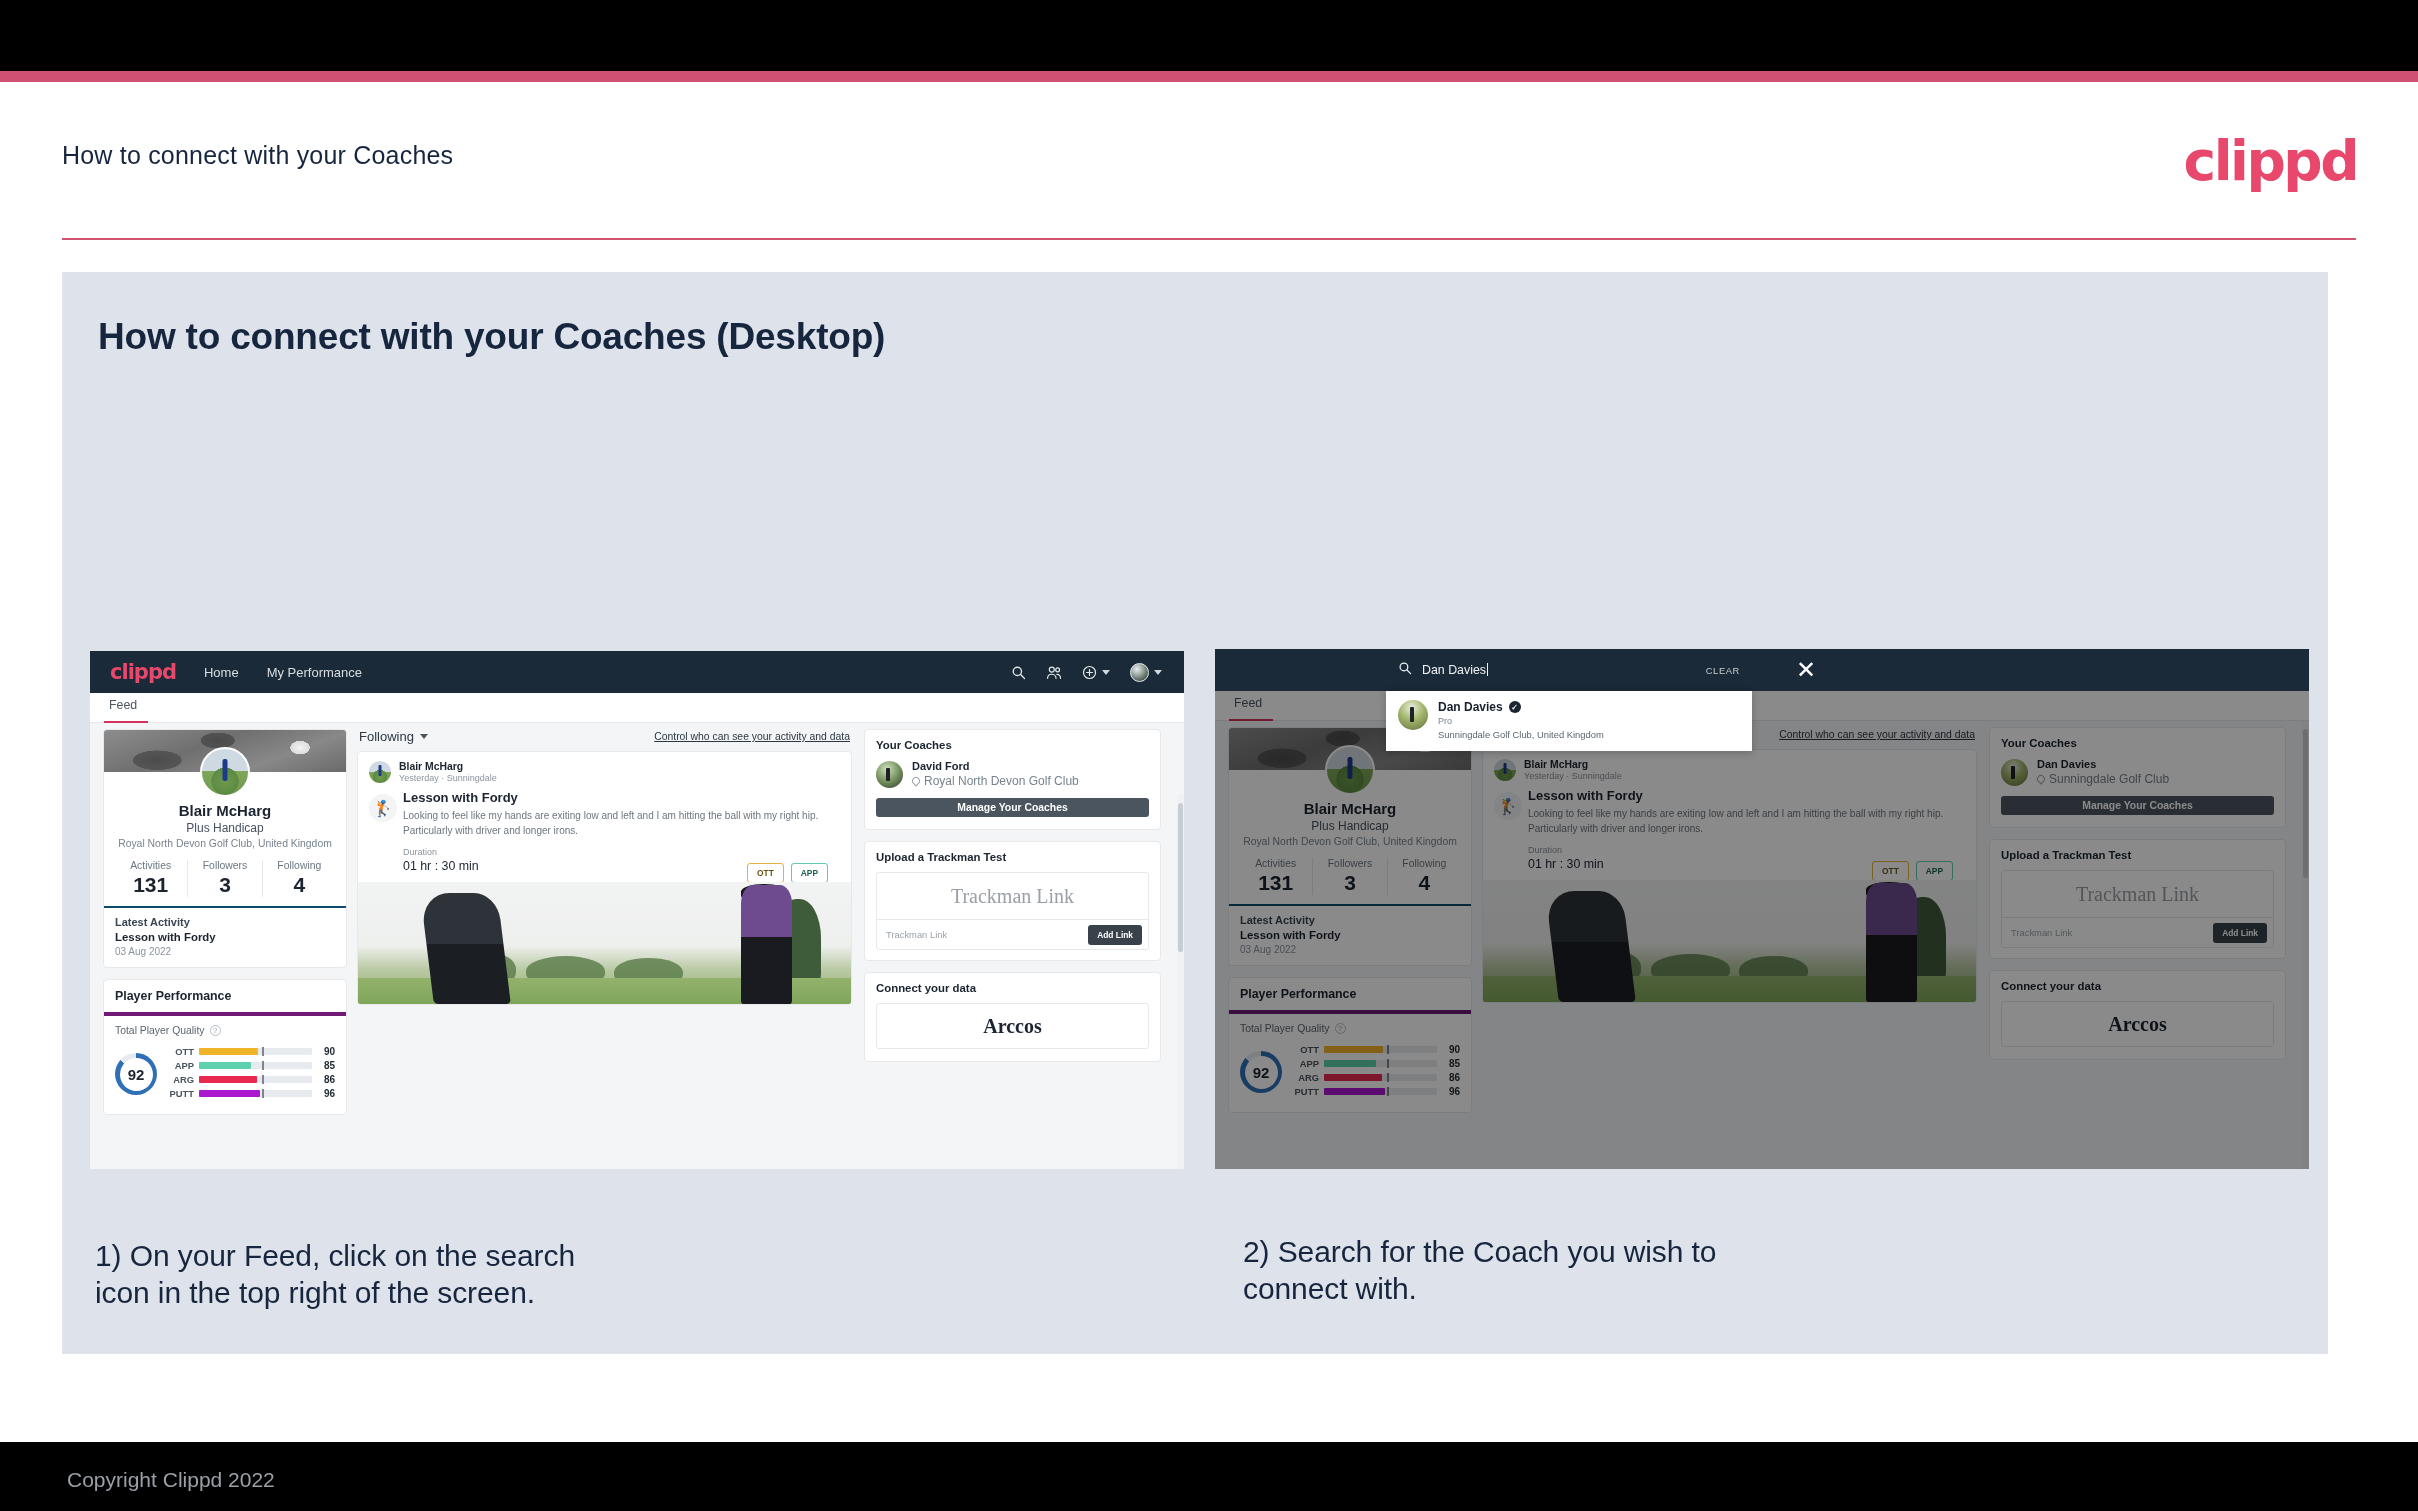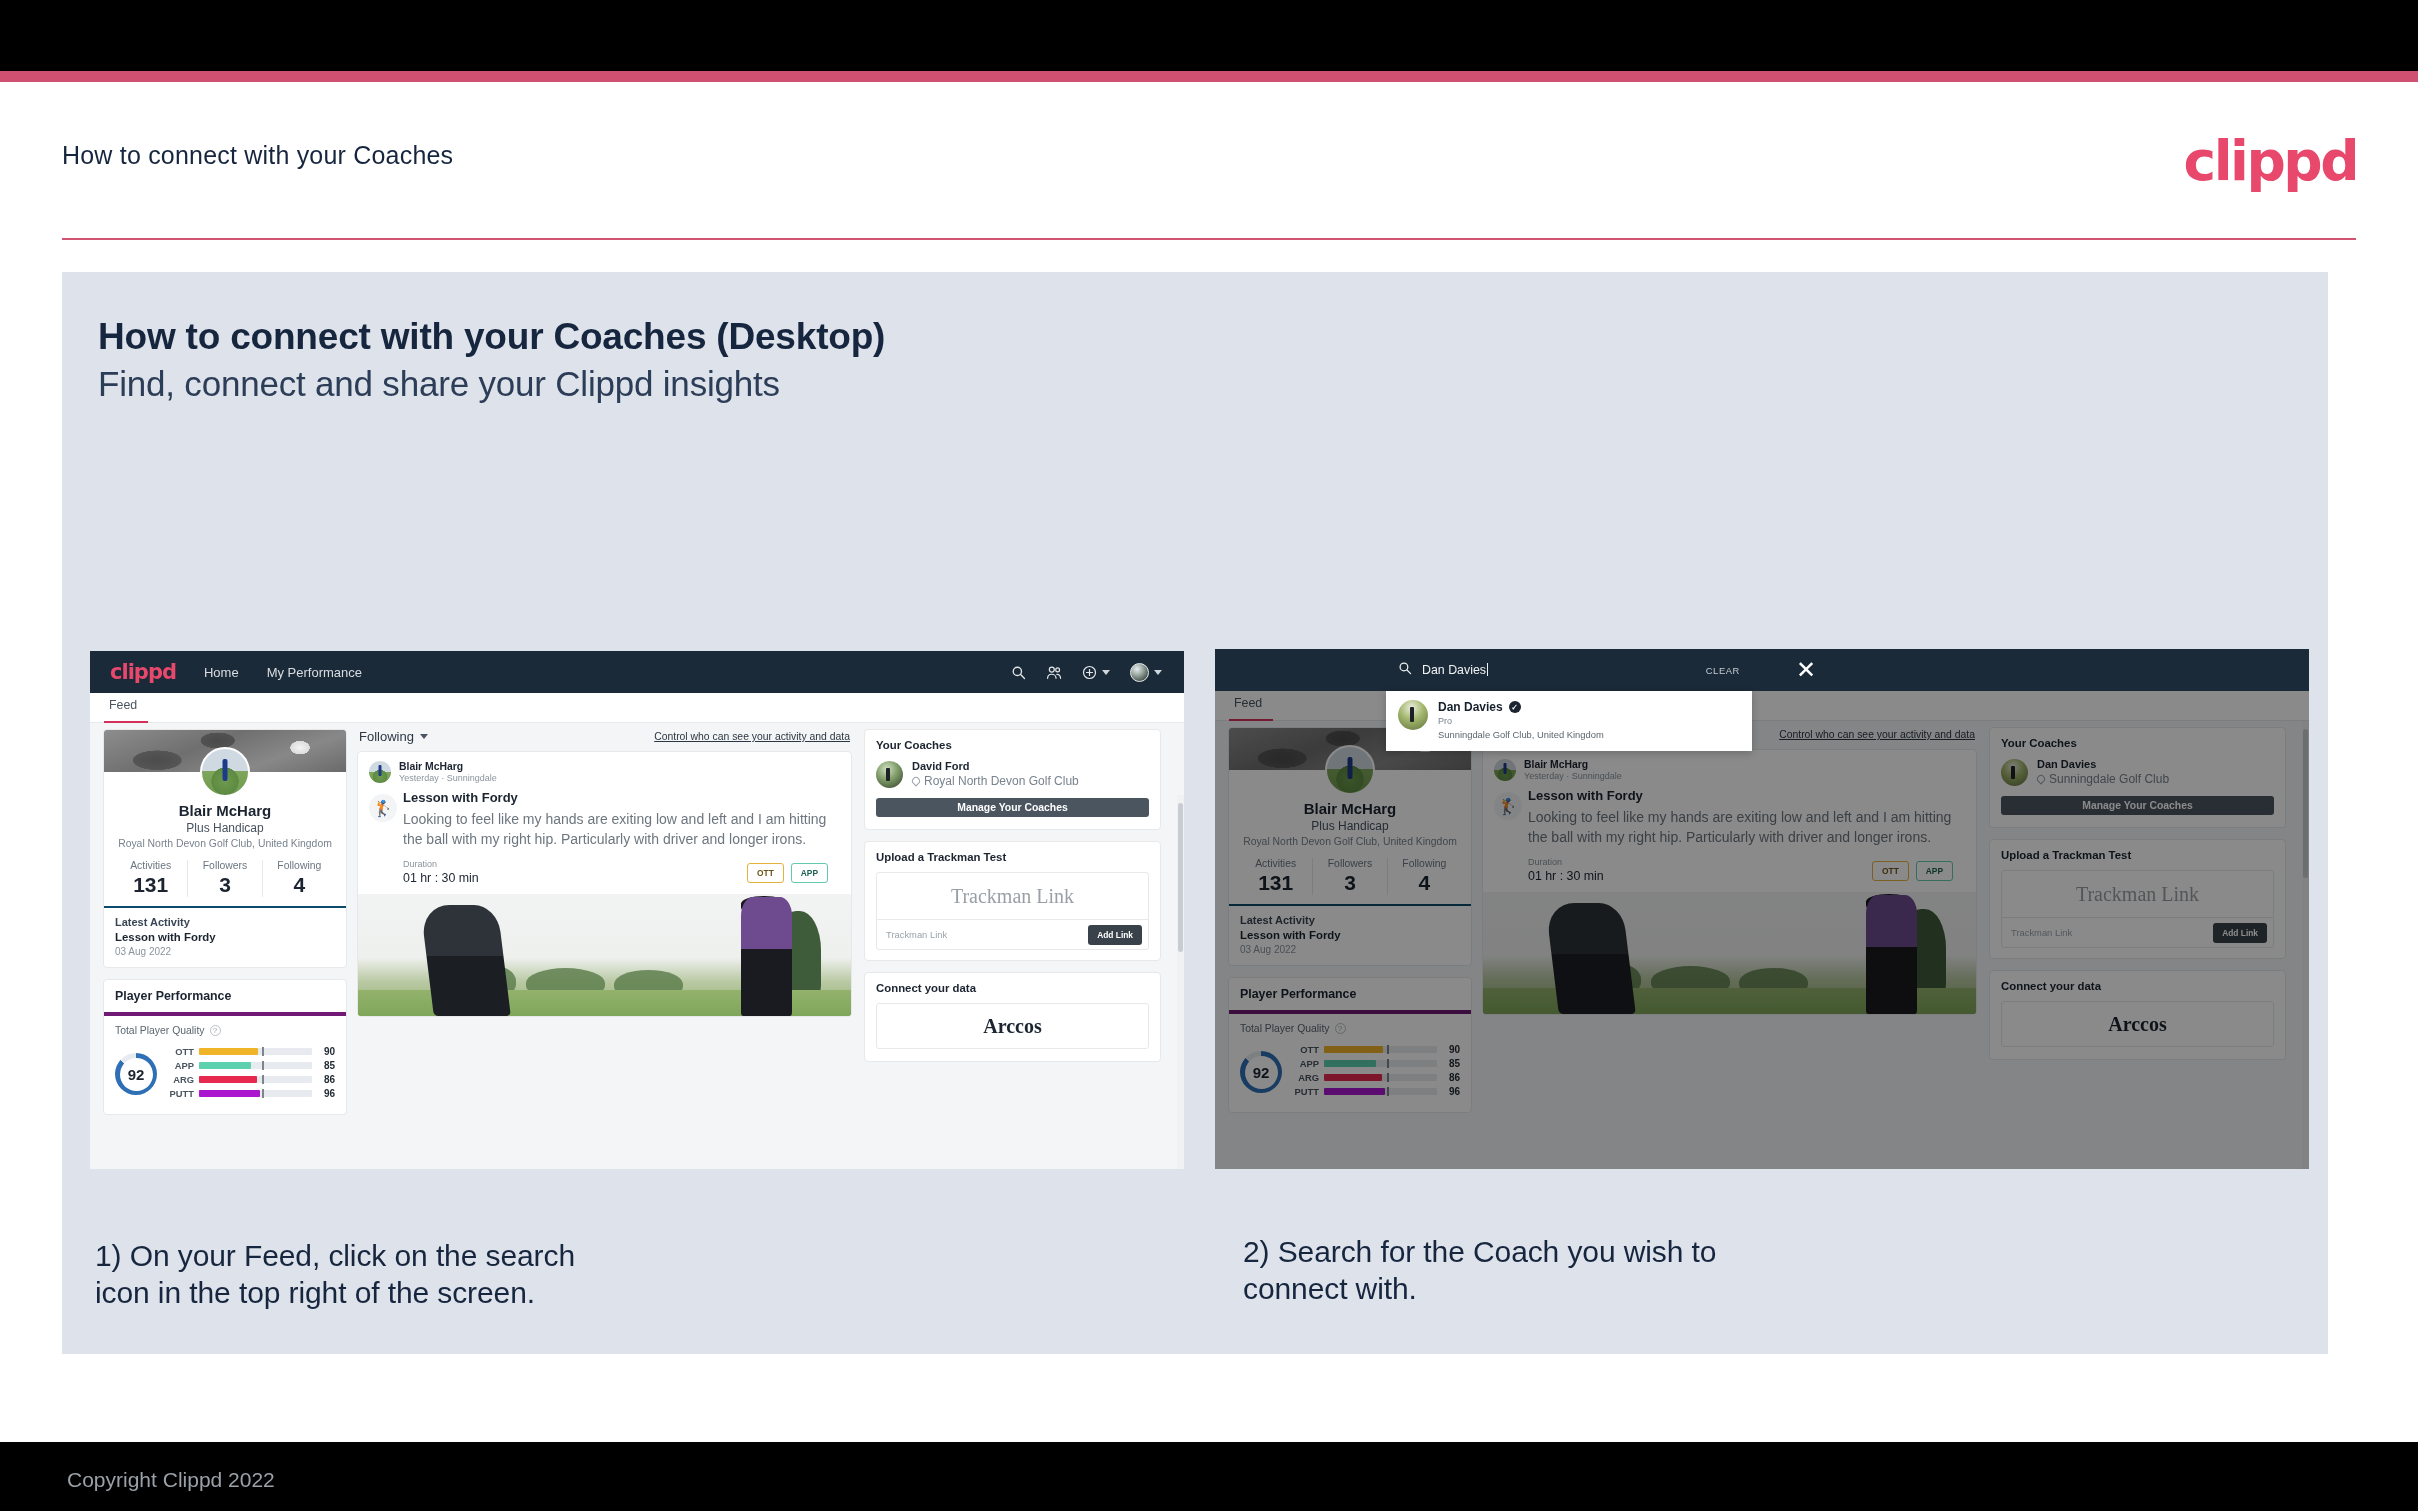--- a/index.html
+++ b/index.html
@@ -180,21 +180,21 @@
   }
   .post-av::after{content:"";position:absolute;left:50%;top:20%;width:3px;height:11px;border-radius:1px;background:#1e3a8a;transform:translateX(-50%);}
   .post-name { font-size:10.4px; font-weight:700; color:#1b2430; }
   .post-meta { font-size:9px; color:#8b949d; margin-top:1px; }
   .post-main { display:flex; gap:6px; padding:4px 11px 0; }
   .post-glyph {
     width:28px;height:28px;border-radius:50%;background:#f3f4f6;flex:0 0 auto;margin-top:4px;
     display:flex;align-items:center;justify-content:center;color:#c3c8cd;font-size:16px;
   }
   .post-title { font-size:13px; font-weight:700; color:#1b2430; }
-  .post-text  { font-size:14px; color:#6d767f; line-height:1.45; margin-top:4px; }
+  .post-text  { font-size:10px; color:#6d767f; line-height:1.45; margin-top:4px; }
   .post-dur-l { font-size:9px; color:#8b949d; margin-top:9px; }
   .post-dur-v { font-size:12.4px; color:#1b2430; margin-top:2px; }
   .tagrow { position:absolute; right:12px; display:flex; gap:7px; }
   .tag { font-size:8.4px; font-weight:700; padding:4px 9px; border-radius:3px; background:#fff; }
   .tag-ott { border:1px solid #e3b13d; color:#6a5316; }
   .tag-app { border:1px solid #63c9b0; color:#1d6152; }
   .post-photo {
     margin-top:9px; height:122px; position:relative; overflow:hidden;
     background:linear-gradient(#f2f3f3 0%, #eef0ee 52%, #b9c9a3 72%, #8fae6b 100%);
   }
@@ -292,21 +292,20 @@
 <div class="bottombar-black"></div>
 
 <div class="slide">
 
   <div class="slide-kicker">How to connect with your Coaches</div>
   <div class="brand-logo">clippd</div>
   <div class="header-rule"></div>
 
   <div class="panel">
     <div class="panel-title">How to connect with your Coaches (Desktop)</div>
-    <div class="panel-sub">Find, connect and share your Clippd insights</div>
 
     <div class="caption caption-1">1) On your Feed, click on the search
 icon in the top right of the screen.</div>
     <div class="caption caption-2">2) Search for the Coach you wish to
 connect with.</div>
   </div>
 
   <div class="copyright">Copyright Clippd 2022</div>
 
   <div class="shot shot-1">

